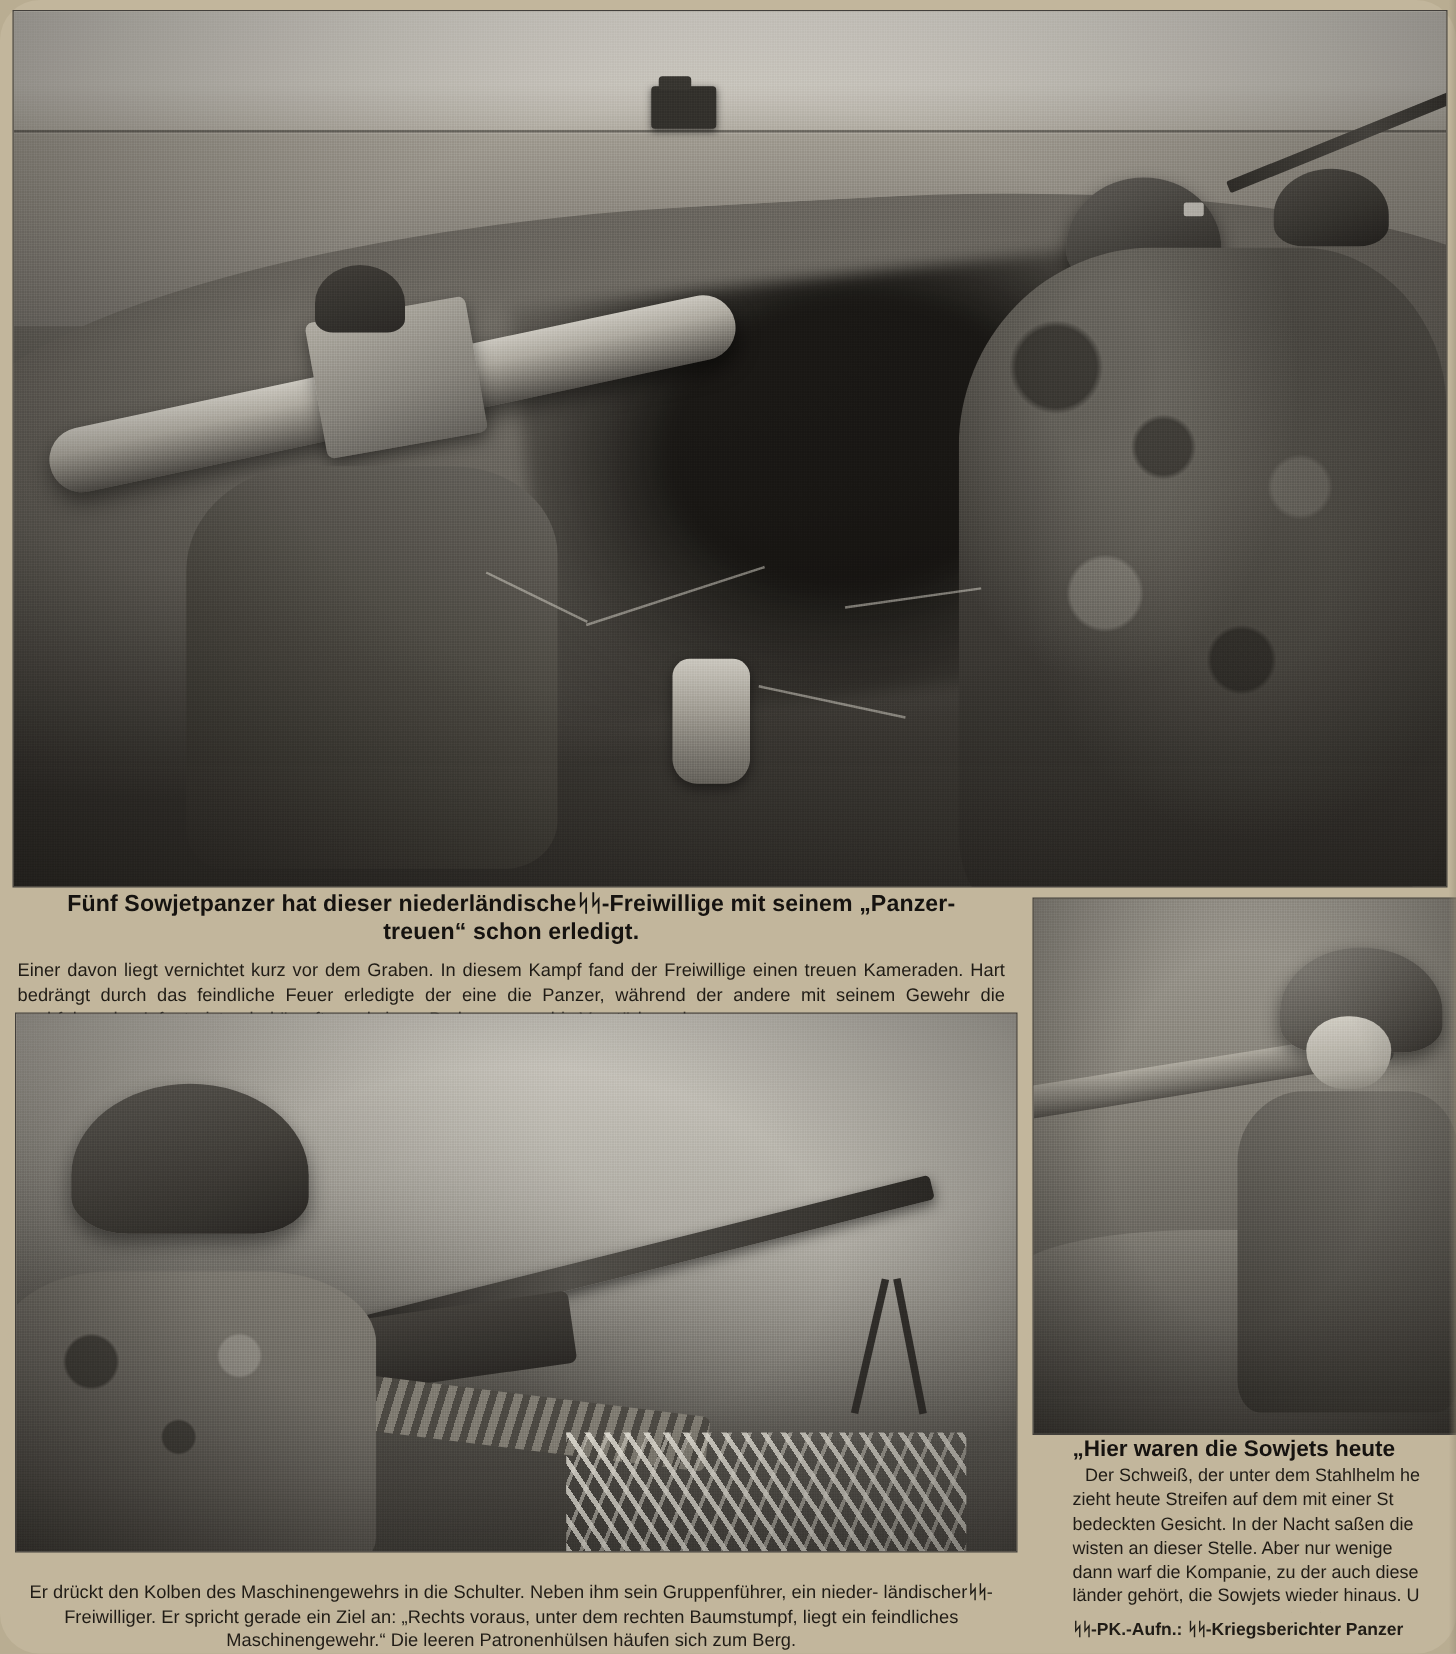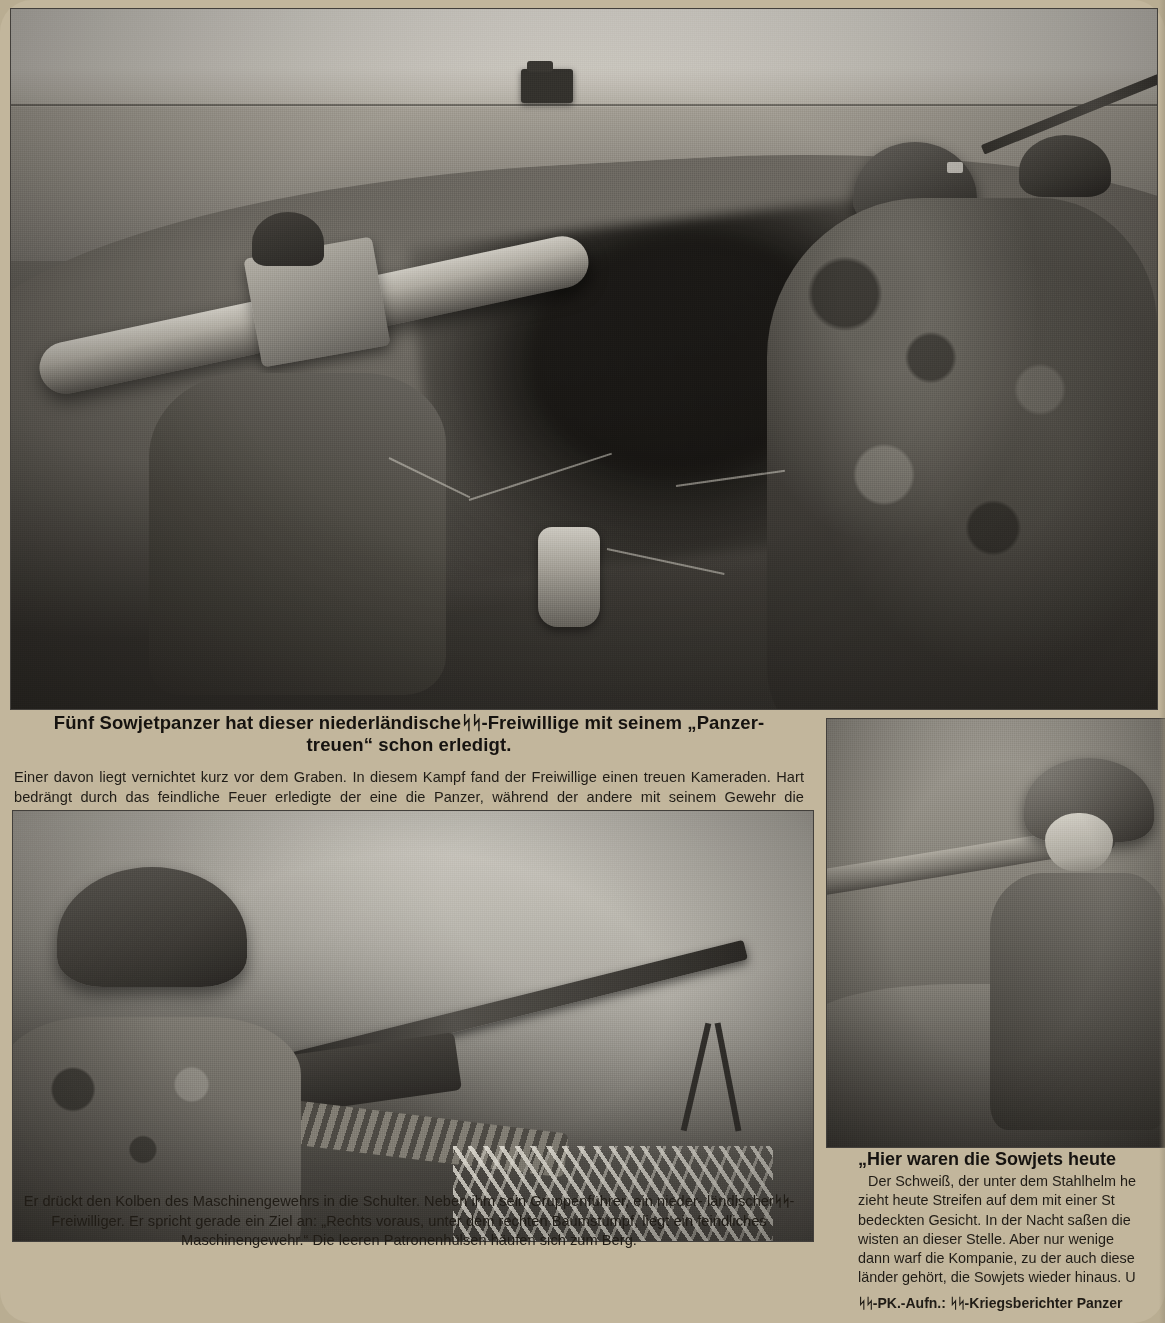--- a/index.html
+++ b/index.html
@@ -447,21 +447,21 @@
     <div class="mg-belt"></div>
     <div class="bipod"></div>
     <div class="bipod b2"></div>
     <div class="mg-helmet"></div>
     <div class="mg-body"></div>
     <div class="casings"></div>
     <div class="grain"></div>
     <div class="vig"></div>
   </div>
 
-  <div class="cap-body" style="left:14px; top:1192px; width:790px; text-align:center;">
+  <div class="cap-body" style="left:14px; top:1265px; width:790px; text-align:center;">
     <span>Er drückt den Kolben des Maschinengewehrs in die Schulter. Neben ihm sein Gruppenführer, ein nieder-</span>
     <span>ländischer</span><span class="runes">ᛋᛋ</span><span>-Freiwilliger. Er spricht gerade ein Ziel an: „Rechts voraus, unter dem rechten Baumstumpf,</span>
     <span>liegt ein feindliches Maschinengewehr.“ Die leeren Patronenhülsen häufen sich zum Berg.</span>
   </div>
 
   <div class="photo" id="photo-right">
     <div class="r-log"></div>
     <div class="r-ground"></div>
     <div class="r-body"></div>
     <div class="r-helmet"></div>

